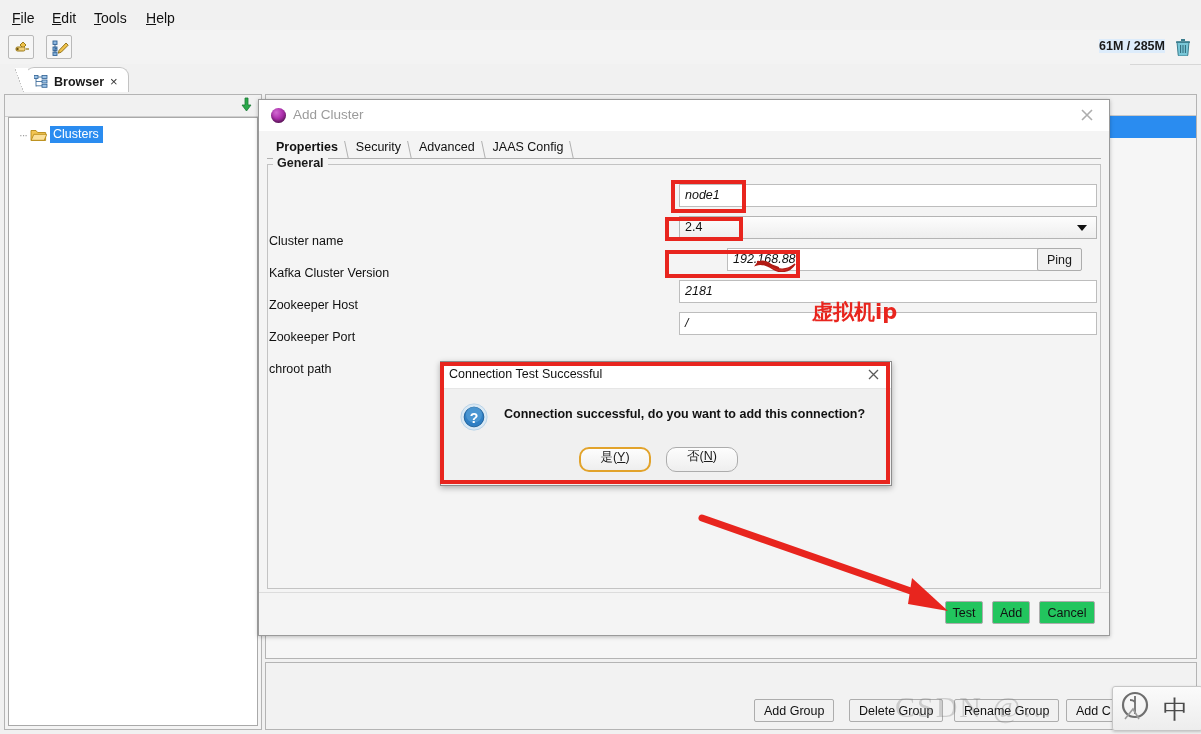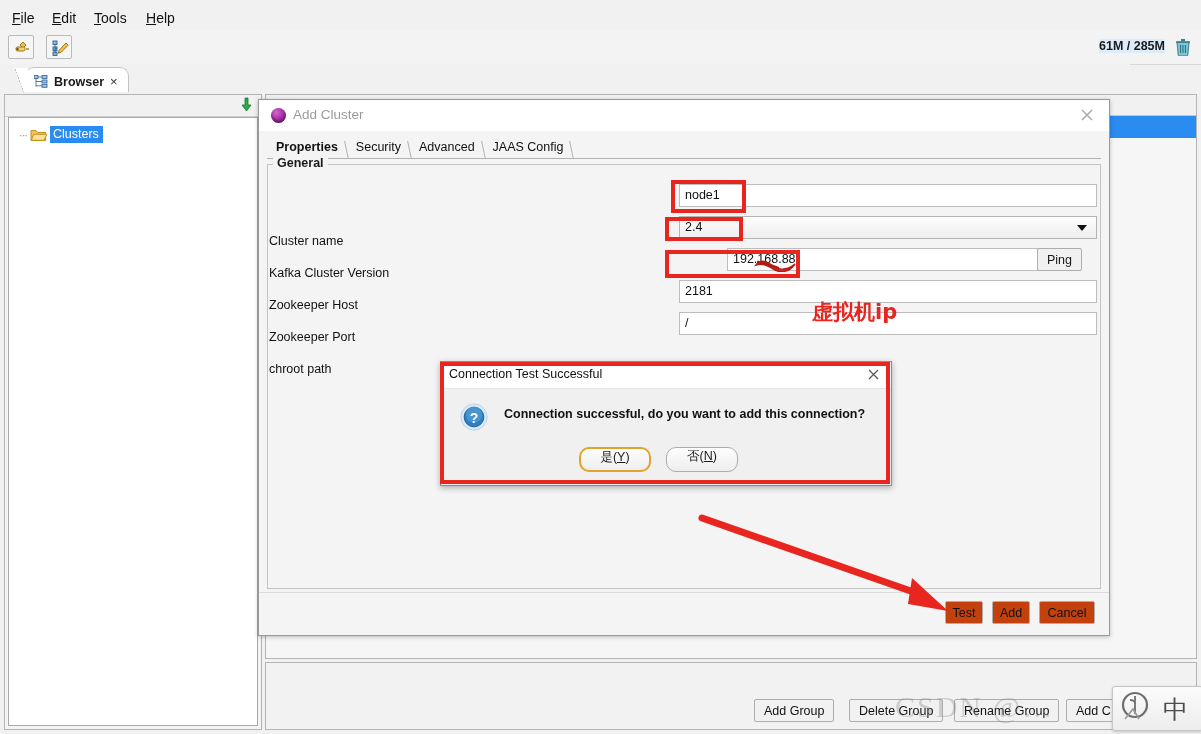--- a/index.html
+++ b/index.html
@@ -70,30 +70,30 @@
   .dtab:after{content:"";position:absolute;right:0;top:1px;height:18px;width:8px;
         border-right:1px solid #b0b0b0;transform:skewX(12deg);}
   .dtab.active{font-weight:bold;}
   #tabline{position:absolute;left:8px;top:58px;width:834px;height:1px;background:#b0b0b0;}
 
   #grp{position:absolute;left:8px;top:64px;width:834px;height:425px;border:1px solid #c3c3c3;box-sizing:border-box;background:#f4f4f4;}
   #grp-legend{position:absolute;left:14px;top:56px;background:#f4f4f4;padding:0 4px;font-weight:bold;font-size:12.5px;}
   .frow{position:absolute;left:0;width:100%;height:28px;}
   .flabel{position:absolute;left:10px;top:5px;font-size:12.5px;color:#111;margin-top:45px;}
   .finput{position:absolute;background:#fff;border:1px solid #bdbdbd;box-sizing:border-box;
-          height:23px;font-size:12.5px;color:#111;padding:0 0 0 5px;line-height:21px;}
+          height:23px;font-size:12.5px;color:#111;padding:0 0 0 5px;line-height:21px;font-style:italic;}
   .fcombo{position:absolute;background:linear-gradient(#fdfdfd,#eeeeee);border:1px solid #b4b4b4;box-sizing:border-box;
           height:23px;font-size:12.5px;color:#111;padding:0 0 0 5px;line-height:21px;}
   #combo-arrow{position:absolute;right:9px;top:8px;width:0;height:0;
      border-left:5px solid transparent;border-right:5px solid transparent;border-top:6px solid #111;}
   #pingbtn{position:absolute;height:23px;padding:0 9px;background:#f1f1f1;border:1px solid #adadad;border-radius:2px;
      font-size:12.5px;display:flex;align-items:center;box-sizing:border-box;}
 
   #dlg-btnbar{position:absolute;left:0;bottom:0;width:100%;height:42px;background:#f4f4f4;border-top:1px solid #dcdcdc;}
-  .dbtn{position:absolute;top:8px;height:23px;padding:0 9px;background:#c2410c;border:1px solid #adadad;border-radius:2px;
+  .dbtn{position:absolute;top:8px;height:23px;padding:0 9px;background:#22c55e;border:1px solid #adadad;border-radius:2px;
         font-size:12.5px;color:#111;display:flex;align-items:center;box-sizing:border-box;}
 
   
   #cdlg{left:440px;top:361px;width:450px;height:123px;background:#f0f0f0;border:1px solid #8d8d8d;
         box-shadow:0 2px 6px rgba(0,0,0,.3);}
   #cdlg-title{position:absolute;left:0;top:0;width:100%;height:26px;background:#fff;border-bottom:1px solid #e6e6e6;}
   #cdlg-titletext{position:absolute;left:8px;top:5px;font-size:12.5px;color:#111;}
   #cdlg-close{position:absolute;right:10px;top:5px;width:15px;height:15px;}
   #qicon{position:absolute;left:18px;top:40px;width:30px;height:30px;}
   #cdlg-msg{position:absolute;left:63px;top:45px;font-size:12.5px;font-weight:bold;color:#111;}

